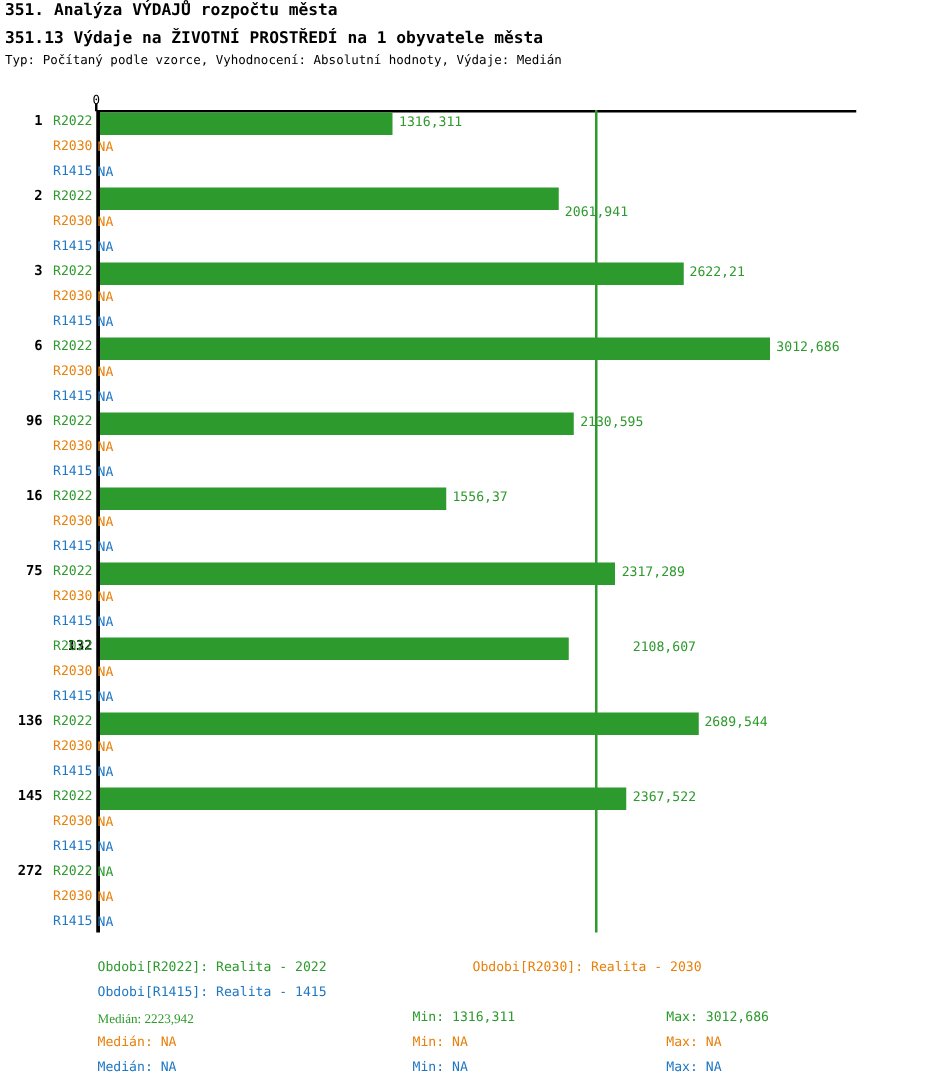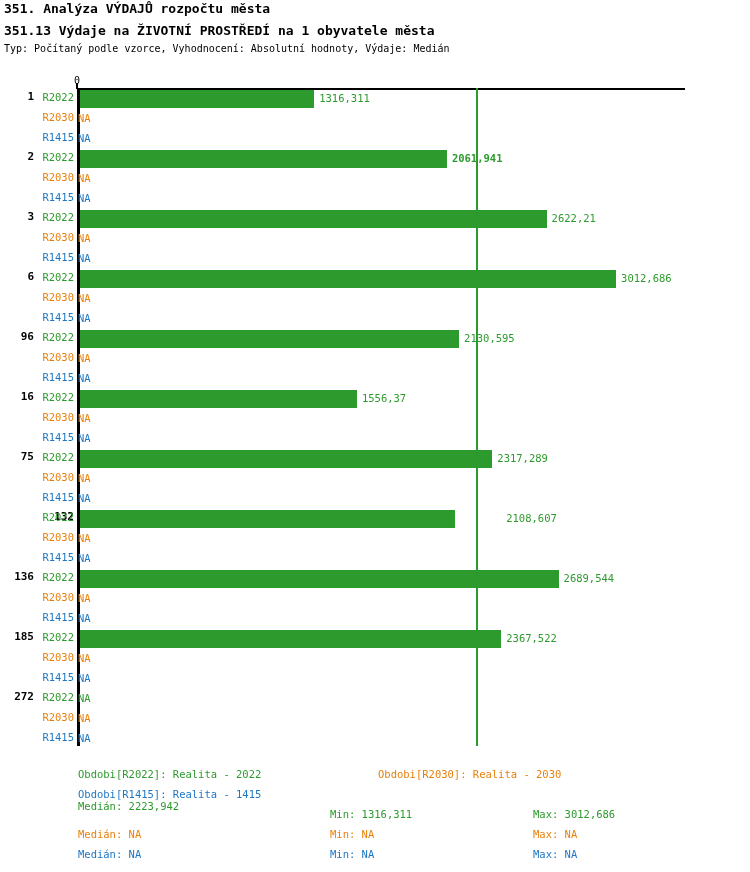--- a/index.html
+++ b/index.html
@@ -153,21 +153,21 @@
       <div class="ser-label c-green" style="top: 91px;">R2022</div>
       <div class="bar" style="top: 90px; width: 234.226px; background: rgb(45, 154, 45);"></div>
       <div class="bar-val" style="color: rgb(45, 154, 45); left: 319.226px; top: 92px;">1316,311</div>
       <div class="ser-label c-orange" style="top: 111px;">R2030</div>
       <div class="na-val c-orange" style="top: 112px;">NA</div>
       <div class="ser-label c-blue" style="top: 131px;">R1415</div>
       <div class="na-val c-blue" style="top: 132px;">NA</div>
       <div class="grp-num" style="left: 0px; top: 150px;">2</div>
       <div class="ser-label c-green" style="top: 151px;">R2022</div>
       <div class="bar" style="top: 150px; width: 366.904px; background: rgb(45, 154, 45);"></div>
-      <div class="bar-val" style="color: rgb(45, 154, 45); left: 451.904px; top: 152px; font-weight: bold;">2061,941</div>
+      <div class="bar-val" style="color: rgb(45, 154, 45); left: 451.904px; top: 164px;">2061,941</div>
       <div class="ser-label c-orange" style="top: 171px;">R2030</div>
       <div class="na-val c-orange" style="top: 172px;">NA</div>
       <div class="ser-label c-blue" style="top: 191px;">R1415</div>
       <div class="na-val c-blue" style="top: 192px;">NA</div>
       <div class="grp-num" style="left: 0px; top: 210px;">3</div>
       <div class="ser-label c-green" style="top: 211px;">R2022</div>
       <div class="bar" style="top: 210px; width: 466.599px; background: rgb(45, 154, 45);"></div>
       <div class="bar-val" style="color: rgb(45, 154, 45); left: 551.599px; top: 212px;">2622,21</div>
       <div class="ser-label c-orange" style="top: 231px;">R2030</div>
       <div class="na-val c-orange" style="top: 232px;">NA</div>
@@ -214,21 +214,21 @@
       <div class="ser-label c-blue" style="top: 551px;">R1415</div>
       <div class="na-val c-blue" style="top: 552px;">NA</div>
       <div class="grp-num" style="left: 0px; top: 570px;">136</div>
       <div class="ser-label c-green" style="top: 571px;">R2022</div>
       <div class="bar" style="top: 570px; width: 478.581px; background: rgb(45, 154, 45);"></div>
       <div class="bar-val" style="color: rgb(45, 154, 45); left: 563.581px; top: 572px;">2689,544</div>
       <div class="ser-label c-orange" style="top: 591px;">R2030</div>
       <div class="na-val c-orange" style="top: 592px;">NA</div>
       <div class="ser-label c-blue" style="top: 611px;">R1415</div>
       <div class="na-val c-blue" style="top: 612px;">NA</div>
-      <div class="grp-num" style="left: 0px; top: 630px;">185</div>
+      <div class="grp-num" style="left: 0px; top: 630px;">145</div>
       <div class="ser-label c-green" style="top: 631px;">R2022</div>
       <div class="bar" style="top: 630px; width: 421.28px; background: rgb(45, 154, 45);"></div>
       <div class="bar-val" style="color: rgb(45, 154, 45); left: 506.28px; top: 632px;">2367,522</div>
       <div class="ser-label c-orange" style="top: 651px;">R2030</div>
       <div class="na-val c-orange" style="top: 652px;">NA</div>
       <div class="ser-label c-blue" style="top: 671px;">R1415</div>
       <div class="na-val c-blue" style="top: 672px;">NA</div>
       <div class="grp-num" style="left: 0px; top: 690px;">272</div>
       <div class="ser-label c-green" style="top: 691px;">R2022</div>
       <div class="na-val c-green" style="top: 692px;">NA</div>
@@ -237,21 +237,21 @@
       <div class="ser-label c-blue" style="top: 731px;">R1415</div>
       <div class="na-val c-blue" style="top: 732px;">NA</div>
     </div>
 </div>
 
 <div id="legend">
   <div class="lg c-green" style="left:78px; top:6px;">Obdobi[R2022]: Realita - 2022</div>
   <div class="lg c-orange" style="left:378px; top:6px;">Obdobi[R2030]: Realita - 2030</div>
   <div class="lg c-blue" style="left:78px; top:26px;">Obdobi[R1415]: Realita - 1415</div>
 
-  <div class="lg c-green" style="left:78px; top:38px;">Medián: 2223,942</div>
+  <div class="lg c-green" style="left:78px; top:48px;font-family:Liberation Serif, serif;">Medián: 2223,942</div>
   <div class="lg c-green" style="left:330px; top:46px;">Min: 1316,311</div>
   <div class="lg c-green" style="left:533px; top:46px;">Max: 3012,686</div>
 
   <div class="lg c-orange" style="left:78px; top:66px;">Medián: NA</div>
   <div class="lg c-orange" style="left:330px; top:66px;">Min: NA</div>
   <div class="lg c-orange" style="left:533px; top:66px;">Max: NA</div>
 
   <div class="lg c-blue" style="left:78px; top:86px;">Medián: NA</div>
   <div class="lg c-blue" style="left:330px; top:86px;">Min: NA</div>
   <div class="lg c-blue" style="left:533px; top:86px;">Max: NA</div>

